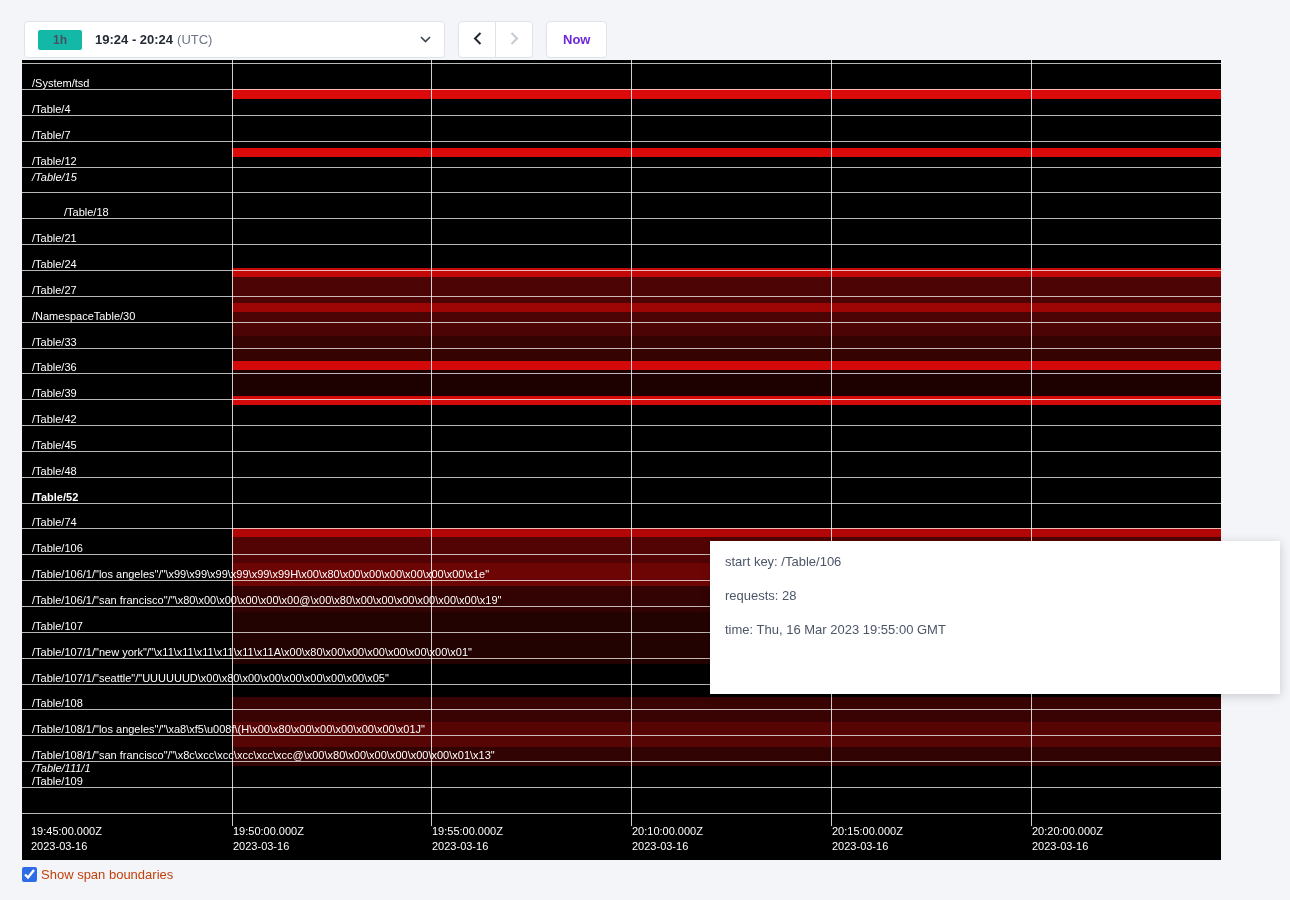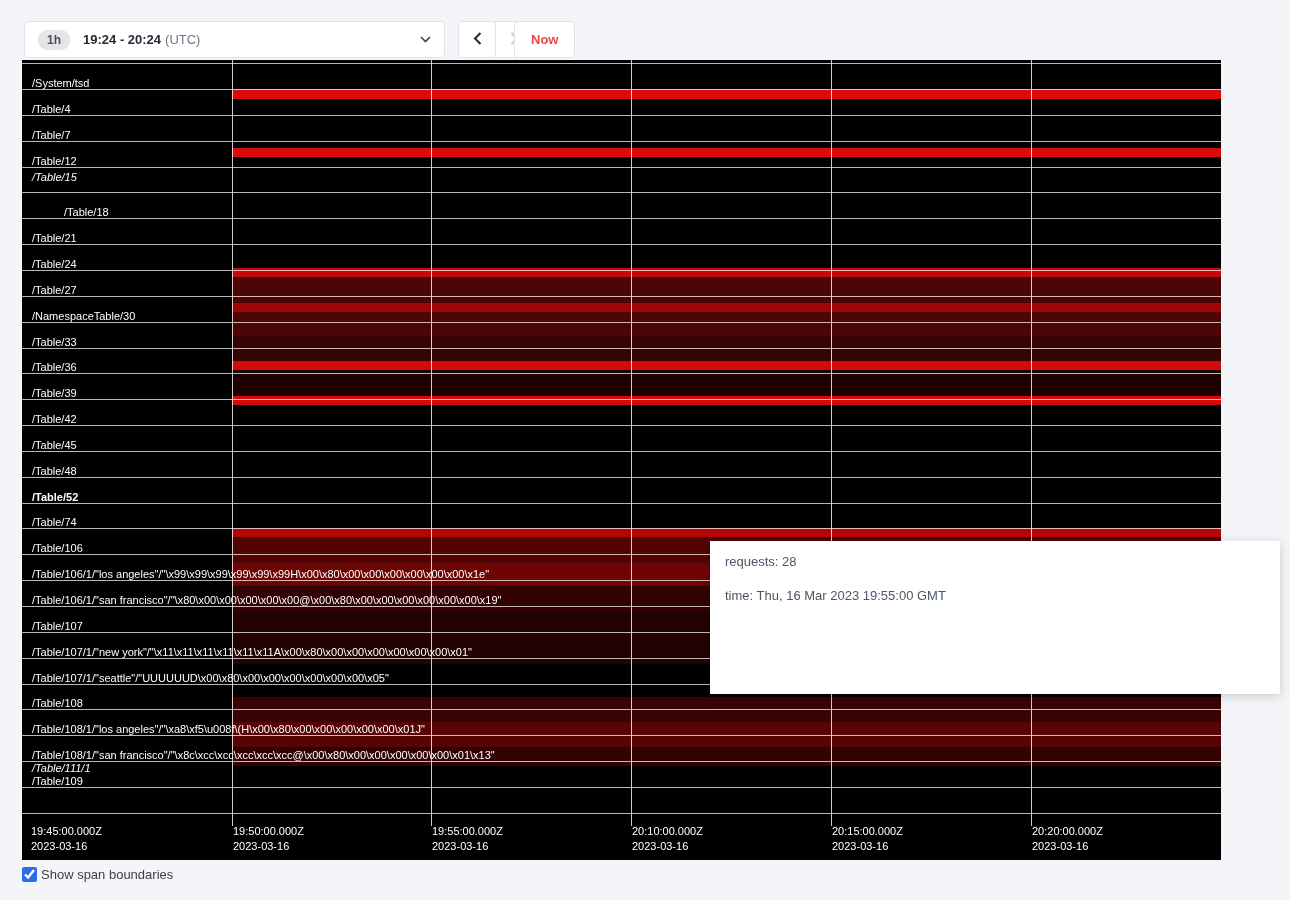--- a/index.html
+++ b/index.html
@@ -2,53 +2,53 @@
 <html><head>
 <meta charset="utf-8">
 <style>
   * { margin:0; padding:0; box-sizing:border-box; }
   body { font-family:"Liberation Sans", sans-serif; background:#f4f5f9; }
   .page { position:relative; width:1290px; height:900px; background:#f4f5f9; overflow:hidden; }
 
   
   .range-select { position:absolute; left:24px; top:21px; width:421px; height:37px; background:#fff;
     border:1px solid #dfe3ea; border-radius:4px; display:flex; align-items:center; padding:0 13px; cursor:pointer; }
-  .range-badge { background:#e5e5e5; color:#475060; font-size:12px; font-weight:bold; padding:3px 9px; border-radius:9px; margin-right:13px; }
+  .range-badge { background:#14b8a6; color:#475060; font-size:12px; font-weight:bold; padding:3px 15px; border-radius:2px; margin-right:13px; }
   .range-text { font-size:13px; font-weight:bold; color:#242b36; }
   .range-suffix { font-size:13px; color:#6e7687; margin-left:4px; }
   .chev-wrap { margin-left:auto; display:flex; align-items:center; }
 
   .nav-group { position:absolute; left:458px; top:21px; height:37px; display:flex; }
   .nav-btn { width:38px; height:37px; background:#fff; border:1px solid #dfe3ea;
     display:flex; align-items:center; justify-content:center; cursor:pointer; }
   .nav-btn.prev { border-radius:4px 0 0 4px; }
   .nav-btn.next { border-radius:0 4px 4px 0; margin-left:-1px; }
-  .now-btn { position:absolute; left:514px; top:21px; height:37px; padding:0 16px; background:#fff;
-    border:1px solid #dfe3ea; border-radius:4px; font-size:13px; font-weight:bold; color:#ef4444;
+  .now-btn { position:absolute; left:546px; top:21px; height:37px; padding:0 16px; background:#fff;
+    border:1px solid #dfe3ea; border-radius:4px; font-size:13px; font-weight:bold; color:#6d28d9;
     font-family:inherit; cursor:pointer; }
 
   
   .heatmap { position:absolute; left:22px; top:60px; width:1199px; height:800px; background:#000; overflow:hidden; }
   .band { position:absolute; left:210px; width:989px; z-index:1; }
   .vline { position:absolute; top:0; width:1px; height:766px; background:rgba(255,255,255,0.8); z-index:2; }
   .hline { position:absolute; left:0; width:100%; height:1px; background:rgba(255,255,255,0.72); z-index:2; }
   .row-label { position:absolute; left:10px; height:14px; line-height:14px; font-size:11px; color:#fff;
     white-space:nowrap; z-index:4; }
   .axis-time { position:absolute; top:765px; font-size:11px; color:#fff; z-index:4; white-space:nowrap; }
   .axis-date { position:absolute; top:780px; font-size:11px; color:#fff; z-index:4; white-space:nowrap; }
 
   
   .tooltip { position:absolute; left:710px; top:541px; width:570px; height:153px; background:#fff;
     box-shadow:0 2px 10px rgba(0,0,0,0.18); z-index:10; padding:12px 15px; }
   .tooltip-line { font-size:13px; color:#4c5667; line-height:17px; margin-bottom:17px; white-space:nowrap; overflow:hidden; }
 
   
   .footer { position:absolute; left:22px; top:867px; display:flex; align-items:center; }
   .footer input { width:15px; height:15px; accent-color:#2e6be6; margin:0 4px 0 0; cursor:pointer; }
-  .footer-label { font-size:13px; color:#404040; }
+  .footer-label { font-size:13px; color:#c2410c; }
 </style>
 </head>
 <body>
 
 <div class="page">
 
   <div class="range-select">
     <span class="range-badge">1h</span>
     <span class="range-text">19:24 - 20:24</span>
     <span class="range-suffix">(UTC)</span>
@@ -179,20 +179,21 @@
         <div class="axis-time" style="left: 610px;">20:10:00.000Z</div>
         <div class="axis-date" style="left: 610px;">2023-03-16</div>
         <div class="axis-time" style="left: 810px;">20:15:00.000Z</div>
         <div class="axis-date" style="left: 810px;">2023-03-16</div>
         <div class="axis-time" style="left: 1010px;">20:20:00.000Z</div>
         <div class="axis-date" style="left: 1010px;">2023-03-16</div>
       </div>
   </div>
 
   <div class="tooltip" id="tooltip">
+      <div class="tooltip-line">start key: /Table/106</div>
       <div class="tooltip-line">requests: 28</div>
       <div class="tooltip-line">time: Thu, 16 Mar 2023 19:55:00 GMT</div>
     </div>
 
   <div class="footer">
     <input type="checkbox" checked="" style="">
     <span class="footer-label">Show span boundaries</span>
   </div>
 
 </div>

